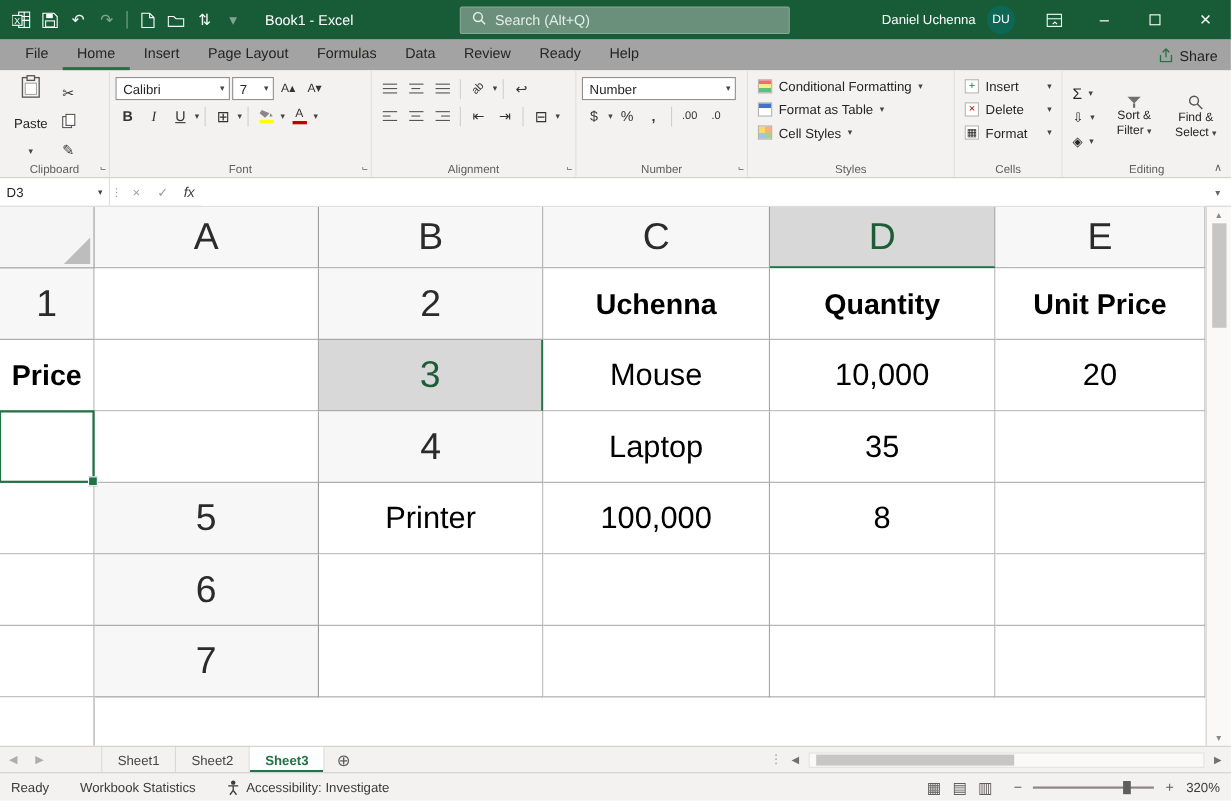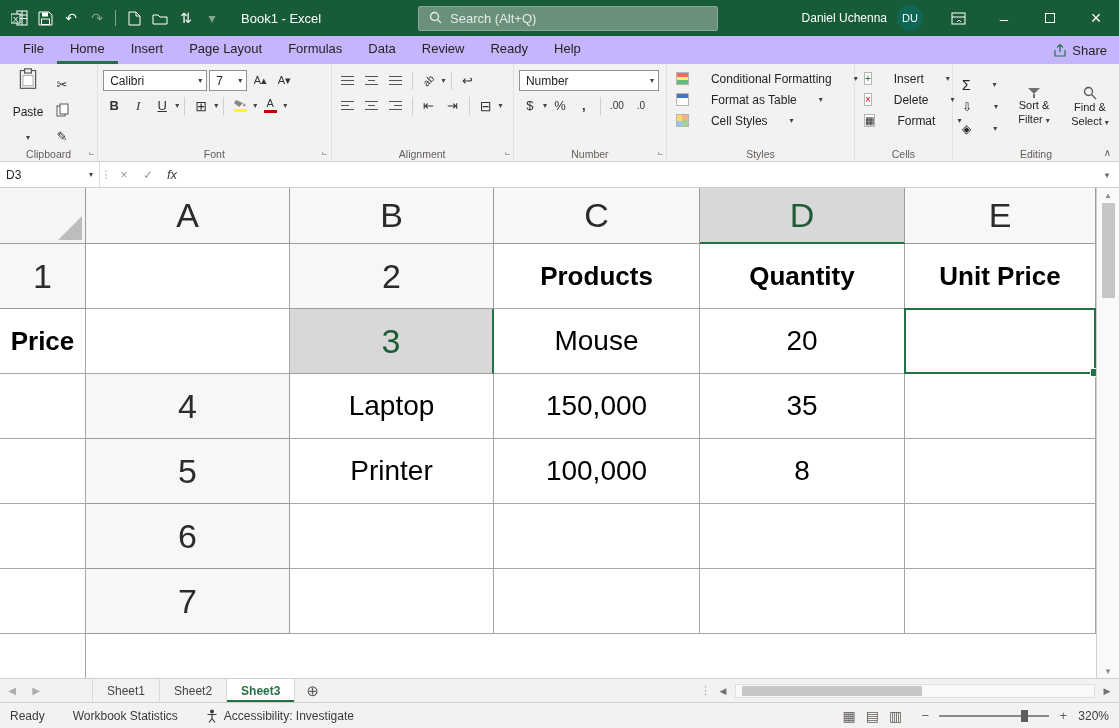--- a/index.html
+++ b/index.html
@@ -17,39 +17,39 @@
 .searchbox{position:absolute;left:418px;top:6px;width:300px;height:25px;background:#6A8F7B;border:1px solid #8AA794;border-radius:2px;display:flex;align-items:center;padding:0 10px;gap:8px}
 .searchbox input{flex:1;background:transparent;border:none;outline:none;color:#fff;font-size:13px;font-family:inherit}
 .searchbox input::placeholder{color:#E3EDE6}
 .tb-right{margin-left:auto;display:flex;align-items:center;height:36px}
 .username{font-size:12px;margin-right:10px}
 .avatar{width:26px;height:26px;border-radius:50%;background:#0E6655;color:#fff;font-size:11px;display:flex;align-items:center;justify-content:center;margin-right:12px;cursor:pointer}
 .capbtn{width:46px;height:36px;display:flex;align-items:center;justify-content:center;font-size:15px;cursor:pointer}
 .maxbox{width:10px;height:10px;border:1px solid #fff;display:inline-block}
 
 
-.menubar{height:28px;flex:0 0 28px;background:#c4b5fd;display:flex;align-items:stretch;padding-left:10px;position:relative}
+.menubar{height:28px;flex:0 0 28px;background:#a3a3a3;display:flex;align-items:stretch;padding-left:10px;position:relative}
 .mtab{padding:0 13px;display:flex;align-items:center;font-size:13px;cursor:pointer;border-bottom:3px solid transparent}
 .mtab.active{border-bottom-color:#217346}
 .share{position:absolute;right:12px;top:0;height:28px;display:flex;align-items:center;gap:5px;font-size:13px;cursor:pointer}
 
 
 .ribbon{height:98px;flex:0 0 98px;background:#F3F2F1;border-bottom:1px solid #D1CFCD;display:flex;position:relative}
 .rg{position:relative;border-right:1px solid #E1DFDD;padding:4px 5px 16px;display:flex;flex-direction:column}
 .rg-label{position:absolute;bottom:1px;left:0;right:0;text-align:center;font-size:10.5px;color:#605E5C}
 .launch{position:absolute;bottom:3px;right:3px;font-size:9px;color:#605E5C;transform:rotate(180deg);cursor:pointer;line-height:1}
 .rrow{display:flex;align-items:center;height:25px;gap:2px}
 .ibtn{min-width:22px;height:22px;display:flex;align-items:center;justify-content:center;font-size:13px;color:#333;cursor:pointer;gap:1px}
 .dd{font-size:8px;color:#444;line-height:1}
 .combo{background:#fff;border:1px solid #919191;height:21px;display:flex;align-items:center;font-size:12px;padding:0 4px 0 6px;gap:4px;cursor:pointer}
 .combo .dd{margin-left:auto}
 .vsep{width:1px;height:18px;background:#D1CFCD;margin:0 3px}
 .bigbtn{width:46px;height:74px;display:flex;flex-direction:column;align-items:center;justify-content:center;gap:15px;font-size:12px;cursor:pointer}
 .cchild{display:flex;flex-direction:column;gap:4px;padding-top:5px}
-.lbtn{display:flex;align-items:center;gap:22px;height:21px;font-size:12px;padding:0 4px;cursor:pointer;white-space:nowrap}
+.lbtn{display:flex;align-items:center;gap:6px;height:21px;font-size:12px;padding:0 4px;cursor:pointer;white-space:nowrap}
 .sw{width:13px;height:13px;border:1px solid #b5b5b5;flex:0 0 13px}
 .sw-cf{background:linear-gradient(180deg,#F8696B 0 33%,#FFEB84 33% 66%,#63BE7B 66%)}
 .sw-table{background:linear-gradient(#4472C4 0 4px,#fff 4px)}
 .sw-styles{background:conic-gradient(#F4B183 0 25%,#A9D18E 0 50%,#9DC3E6 0 75%,#FFD966 0)}
 .mini{width:13px;height:13px;border:1px solid #b5b5b5;display:flex;align-items:center;justify-content:center;font-size:10px;background:#fff}
 .mini.g{color:#217346}.mini.r{color:#C00000}
 .stk{width:48px;display:flex;flex-direction:column;align-items:center;font-size:11px;line-height:1.15;cursor:pointer;gap:1px;justify-content:center}
 .icon-stack{display:flex;flex-direction:column;align-items:center;gap:1px}
 .cbar{width:13px;height:3px}
 .glyphA{font-size:11px;line-height:1;color:#333}
@@ -462,35 +462,35 @@
       <div class="ch">A</div>
       <div class="ch">B</div>
       <div class="ch">C</div>
       <div class="ch sel">D</div>
       <div class="ch">E</div>
 
       <div class="rh">1</div>
       <div class="cell"></div>
 
       <div class="rh">2</div>
-      <div class="cell hdr">Products</div>
+      <div class="cell hdr">Uchenna</div>
       <div class="cell hdr">Quantity</div>
       <div class="cell hdr">Unit Price</div>
       <div class="cell hdr">Price</div>
       <div class="cell"></div>
 
       <div class="rh sel">3</div>
       <div class="cell">Mouse</div>
+      <div class="cell">10,000</div>
       <div class="cell">20</div>
       <div class="cell selcell"></div>
       <div class="cell"></div>
 
       <div class="rh">4</div>
       <div class="cell">Laptop</div>
-      <div class="cell">150,000</div>
       <div class="cell">35</div>
       <div class="cell"></div>
       <div class="cell"></div>
 
       <div class="rh">5</div>
       <div class="cell">Printer</div>
       <div class="cell">100,000</div>
       <div class="cell">8</div>
       <div class="cell"></div>
       <div class="cell"></div>

